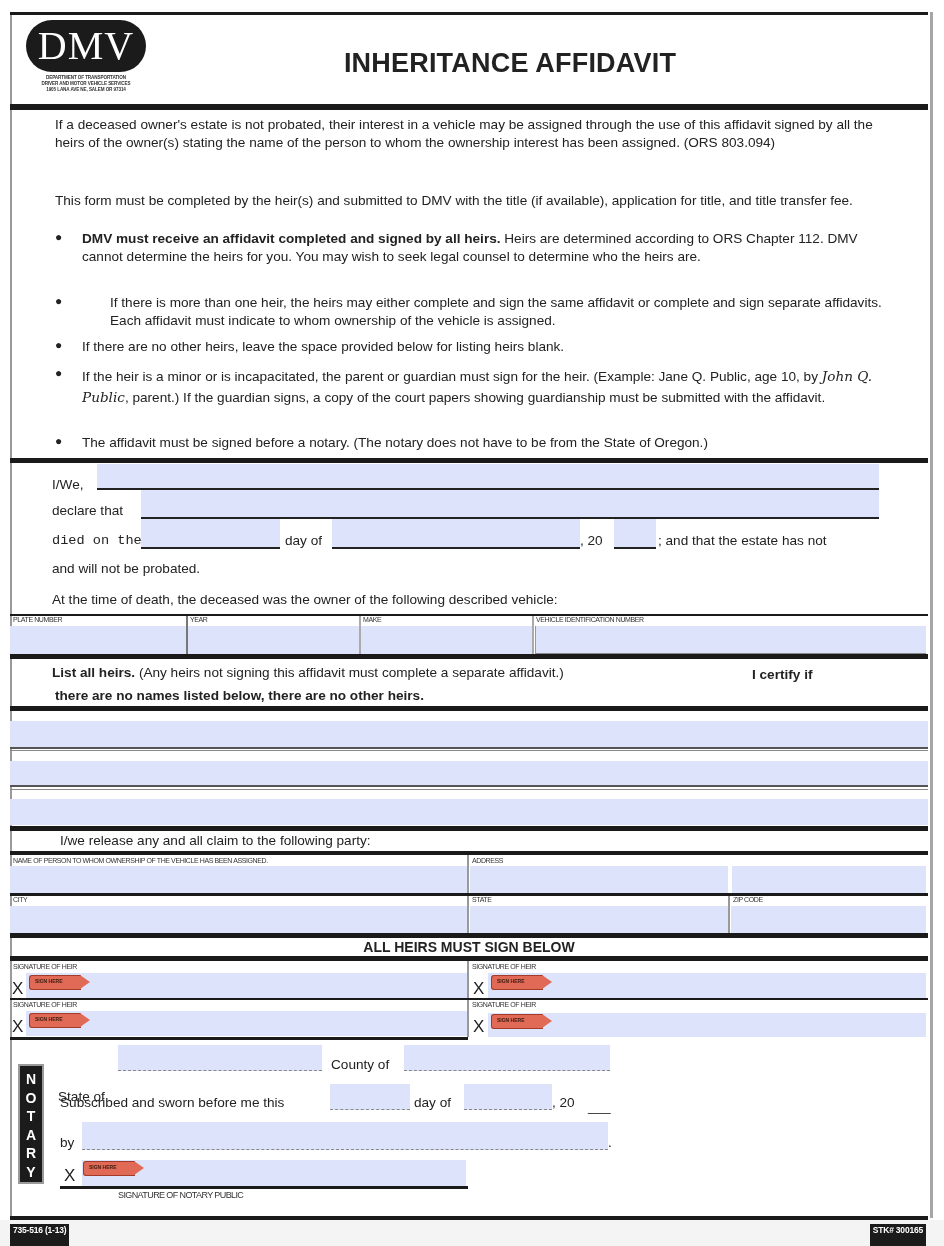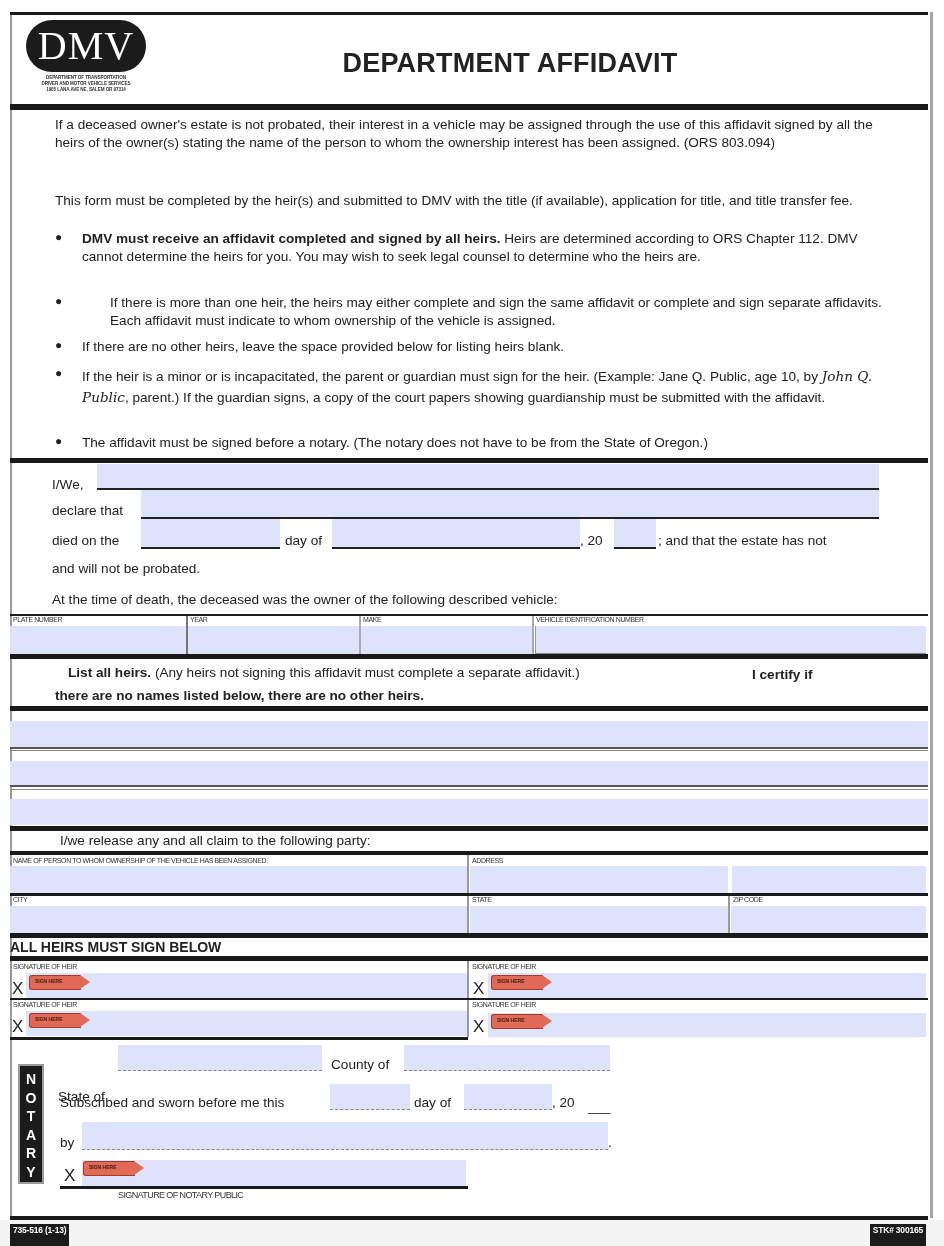--- a/index.html
+++ b/index.html
@@ -32,21 +32,21 @@
 </head>
 <body>
 
 <div class="page"></div>
 <div class="topline"></div>
 
 <div class="dmv-logo"><span>DMV</span></div>
 <div class="dmv-sub" style="top:75px;">DEPARTMENT OF TRANSPORTATION</div>
 <div class="dmv-sub" style="top:81px;">DRIVER AND MOTOR VEHICLE SERVICES</div>
 <div class="dmv-sub" style="top:87px;">1905 LANA AVE NE, SALEM OR 97314</div>
-<div class="title">DEPARTMENT AFFIDAVIT</div>
+<div class="title">INHERITANCE AFFIDAVIT</div>
 
 <div class="thick" style="top:104px; height:6px;"></div>
 
 <div class="para" style="top:116px;">If a deceased owner's estate is not probated, their interest in a vehicle may be assigned through the use of this affidavit signed by all the heirs of the owner(s) stating the name of the person to whom the ownership interest has been assigned. (ORS 803.094)</div>
 <div class="para" style="top:192px;">This form must be completed by the heir(s) and submitted to DMV with the title (if available), application for title, and title transfer fee.</div>
 
 <span class="bullet" style="top:230px;">●</span>
 <div class="btext" style="top:230px;"><b>DMV must receive an affidavit completed and signed by all heirs.</b><span> Heirs are determined according to ORS Chapter 112.  DMV cannot determine the heirs for you. You may wish to seek legal counsel to determine who the heirs are.</span></div>
 
 <span class="bullet" style="top:294px;">●</span>
@@ -62,21 +62,21 @@
 <div class="btext" style="top:434px;">The affidavit must be signed before a notary. (The notary does not have to be from the State of Oregon.)</div>
 
 <div class="thick" style="top:458px;"></div>
 
 <div class="txt" style="left:52px; top:476px;">I/We,</div>
 <div class="field ul" style="left:97px; top:464px; width:782px; height:26px;"><span></span></div>
 
 <div class="txt" style="left:52px; top:502px;">declare that</div>
 <div class="field ul" style="left:141px; top:490px; width:738px; height:29px;"><span></span></div>
 
-<div class="txt" style="left:52px; top:532px;">died on the</div>
+<div class="txt" style="left:52px; top:532px;font-family:Liberation Mono, monospace;">died on the</div>
 <div class="field ul" style="left:141px; top:519px; width:139px; height:30px;"><span></span></div>
 <div class="txt" style="left:285px; top:532px;">day of</div>
 <div class="field ul" style="left:332px; top:519px; width:248px; height:30px;"><span></span></div>
 <div class="txt" style="left:580px; top:532px;">, 20</div>
 <div class="field ul" style="left:614px; top:519px; width:42px; height:30px;"><span></span></div>
 <div class="txt" style="left:658px; top:532px;">; and that the estate has not</div>
 
 <div class="txt" style="left:52px; top:560px;">and will not be probated.</div>
 <div class="txt" style="left:52px; top:591px;">At the time of death, the deceased was the owner of the following described vehicle:</div>
 
@@ -88,21 +88,21 @@
 <div class="field" style="left:10px; top:626px; width:176px; height:28px;"><span></span></div>
 <div class="vline" style="left:186px; top:616px; height:38px;"></div>
 <div class="field" style="left:188px; top:626px; width:171px; height:28px;"><span></span></div>
 <div class="vline" style="left:359px; top:616px; height:38px; background:#aaa;"></div>
 <div class="field" style="left:361px; top:626px; width:171px; height:28px;"><span></span></div>
 <div class="vline" style="left:532px; top:616px; height:38px; background:#aaa;"></div>
 <div class="field" style="left:535px; top:626px; width:390px; height:27px; border-bottom:2px solid #888; border-left:1px solid #999;"><span></span></div>
 
 <div class="thick" style="top:654px;"></div>
 
-<div class="txt" style="left:68px; top:664px;"><b>List all heirs.</b><span> (Any heirs not signing this affidavit must complete a separate affidavit.) </span></div>
+<div class="txt" style="left:52px; top:664px;"><b>List all heirs.</b><span> (Any heirs not signing this affidavit must complete a separate affidavit.) </span></div>
 
 <div class="txt" style="left:55px; top:664px; width:770px; white-space:normal; font-weight:bold; text-indent:697px; line-height:21px; color:#222;">I certify if there are no names listed below, there are no other heirs.</div>
 
 <div class="thick" style="top:706px;"></div>
 <div class="field" style="left:10px; top:721px; width:918px; height:26px; border-bottom:2px solid #555; box-sizing:content-box;"><span></span></div>
 <div class="thin" style="left:10px; top:750px; width:918px; height:1px; background:#888;"></div>
 <div class="field" style="left:10px; top:761px; width:918px; height:24px; border-bottom:2px solid #555; box-sizing:content-box;"><span></span></div>
 <div class="thin" style="left:10px; top:789px; width:918px; height:1px; background:#888;"></div>
 <div class="field" style="left:10px; top:799px; width:918px; height:26px;"><span></span></div>
 
@@ -120,21 +120,21 @@
 <div class="label-tiny" style="left:13px; top:896px;">CITY</div>
 <div class="label-tiny" style="left:472px; top:896px;">STATE</div>
 <div class="label-tiny" style="left:733px; top:896px;">ZIP CODE</div>
 <div class="field" style="left:10px; top:906px; width:457px; height:27px;"><span></span></div>
 <div class="field" style="left:470px; top:906px; width:258px; height:27px;"><span></span></div>
 <div class="vline" style="left:728px; top:896px; height:38px; background:#999;"></div>
 <div class="field" style="left:731px; top:906px; width:195px; height:27px;"><span></span></div>
 
 <div class="thick" style="top:933px;"></div>
 
-<div class="txt" style="left:10px; top:938px; width:918px; text-align:left; font-weight:bold; font-size:14px;">ALL HEIRS MUST SIGN BELOW</div>
+<div class="txt" style="left:10px; top:938px; width:918px; text-align:center; font-weight:bold; font-size:14px;">ALL HEIRS MUST SIGN BELOW</div>
 <div class="thick" style="top:956px;"></div>
 
 <div class="label-tiny" style="left:13px; top:963px;">SIGNATURE OF HEIR</div>
 <div class="field" style="left:26px; top:973px; width:441px; height:25px;"></div>
 <div class="x-mark" style="left:12px; top:979px;">X</div>
 <div class="sign-tag" style="left:29px; top:975px;">
     <div class="body"></div>
     <div class="tip"></div>
     <span class="lbl">SIGN HERE</span>
   </div>

